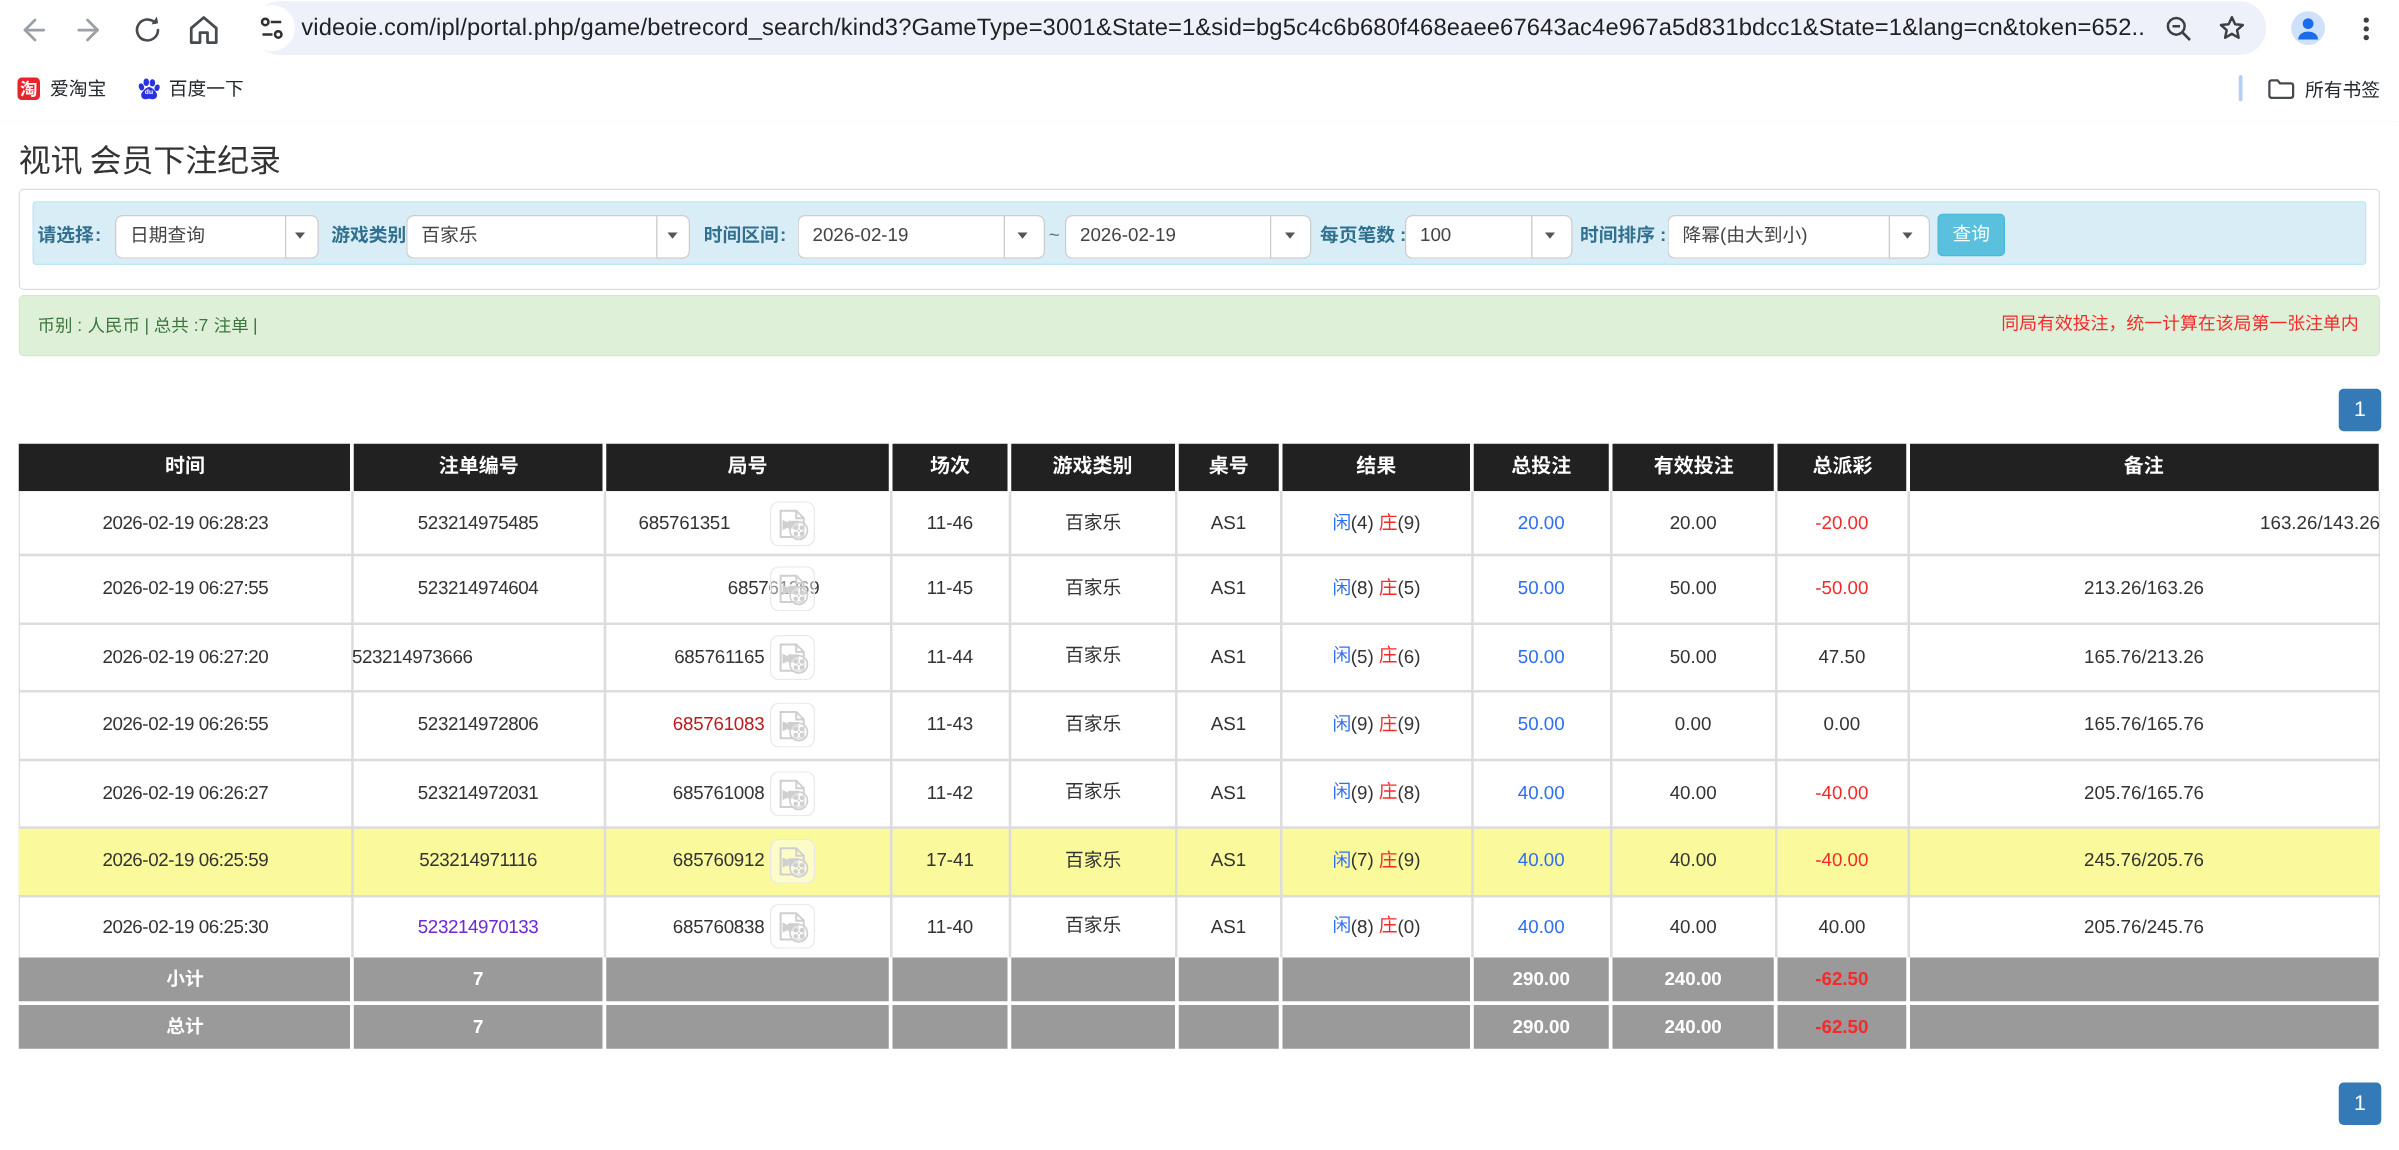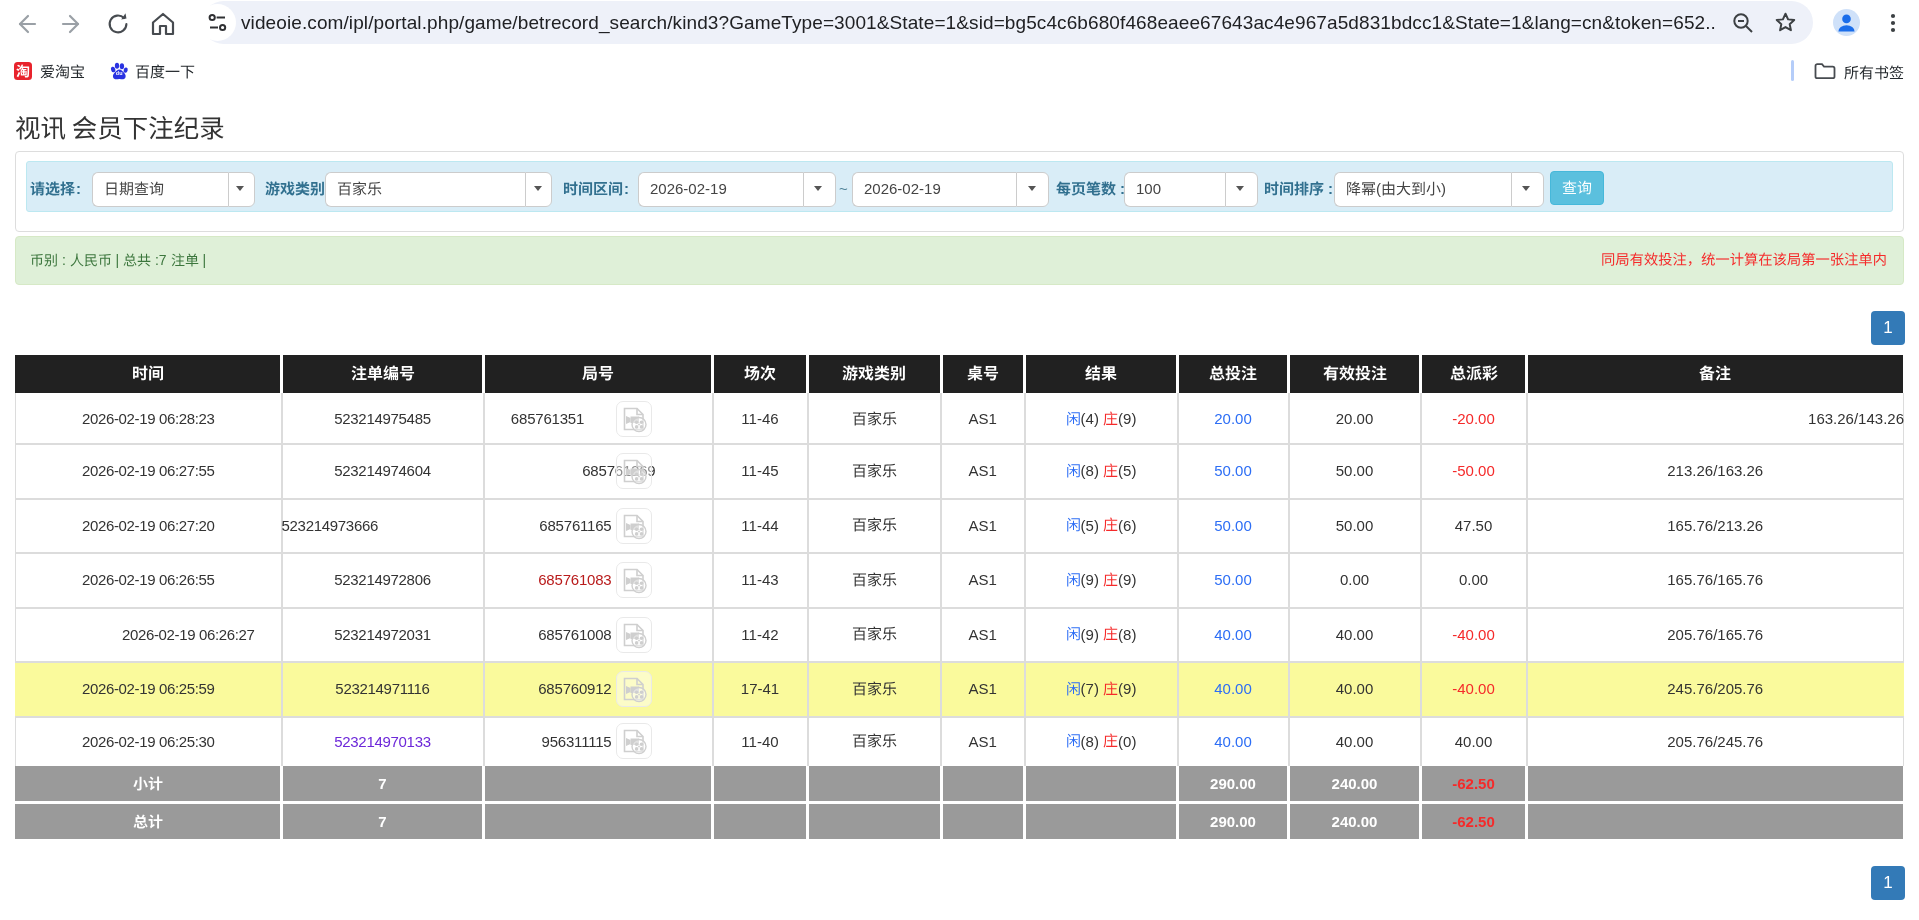--- a/index.html
+++ b/index.html
@@ -531,21 +531,21 @@
     <div style="position:absolute;left:941px;top:553px;width:83.5px;height:54.5px;line-height:54.5px;text-align:center;font-size:15px;color:#333;white-space:nowrap;">AS1</div>
     <div style="position:absolute;left:1024.5px;top:553px;width:153.0px;height:54.5px;line-height:54.5px;text-align:center;font-size:15px;color:#333;white-space:nowrap;"><svg class="ck" style="width:15.0px;height:15px;fill:#2d6ef5;vertical-align:-1.80px;" viewBox="0 -880 1000 1000">
         <use href="#r95F2" x="0"></use>
       </svg>(9) <svg class="ck" style="width:15.0px;height:15px;fill:#f52a2a;vertical-align:-1.80px;" viewBox="0 -880 1000 1000">
         <use href="#r5E84" x="0"></use>
       </svg>(9)</div>
     <div style="position:absolute;left:1177.5px;top:553px;width:111.0px;height:54.5px;line-height:54.5px;text-align:center;font-size:15px;color:#333;white-space:nowrap;color:#2d6ef5;">50.00</div>
     <div style="position:absolute;left:1288.5px;top:553px;width:132.0px;height:54.5px;line-height:54.5px;text-align:center;font-size:15px;color:#333;white-space:nowrap;">0.00</div>
     <div style="position:absolute;left:1420.5px;top:553px;width:106.0px;height:54.5px;line-height:54.5px;text-align:center;font-size:15px;color:#333;white-space:nowrap;">0.00</div>
     <div style="position:absolute;left:1526.5px;top:553px;width:377.5px;height:54.5px;line-height:54.5px;text-align:center;font-size:15px;color:#333;white-space:nowrap;">165.76/165.76</div>
-    <div style="position:absolute;left:15px;top:607.5px;width:266.5px;height:54.5px;line-height:54.5px;text-align:center;font-size:15px;color:#333;white-space:nowrap;letter-spacing:-0.35px;padding-left:40px;">2026-02-19 06:26:27</div>
+    <div style="position:absolute;left:15px;top:607.5px;width:266.5px;height:54.5px;line-height:54.5px;text-align:center;font-size:15px;color:#333;white-space:nowrap;letter-spacing:-0.35px;">2026-02-19 06:26:27</div>
     <div style="position:absolute;left:281.5px;top:607.5px;width:202.0px;height:54.5px;line-height:54.5px;text-align:center;font-size:15px;color:#333;white-space:nowrap;letter-spacing:-0.3px;">523214972031</div>
     <div style="position:absolute;left:483.5px;top:607.5px;width:128px;height:54.5px;line-height:54.5px;text-align:right;font-size:15px;color:#333;letter-spacing:-0.2px;">685761008</div>
     <div style="position:absolute;left:616px;top:616.8px;width:36px;height:36px;"><svg width="36" height="36" viewBox="0 0 36 36" style="vertical-align:middle;">
         <rect x="0.5" y="0.5" width="35" height="35" rx="6.5" fill="rgba(255,255,255,0.45)" stroke="#e9e9e9"></rect>
         <g stroke="#cfcfcf" fill="none" stroke-width="1.6">
           <path d="M8.5 7.5 h12.5 l6 6 v15 h-18.5 z"></path>
           <path d="M21 7.5 v6 h6"></path>
         </g>
         <g fill="#cfcfcf">
           <path d="M14.5 15.5 h8.5 v6.5 h-8.5 z"></path>
@@ -609,21 +609,21 @@
         <use href="#r95F2" x="0"></use>
       </svg>(7) <svg class="ck" style="width:15.0px;height:15px;fill:#f52a2a;vertical-align:-1.80px;" viewBox="0 -880 1000 1000">
         <use href="#r5E84" x="0"></use>
       </svg>(9)</div>
     <div style="position:absolute;left:1177.5px;top:662px;width:111.0px;height:54.5px;line-height:54.5px;text-align:center;font-size:15px;color:#333;white-space:nowrap;color:#2d6ef5;">40.00</div>
     <div style="position:absolute;left:1288.5px;top:662px;width:132.0px;height:54.5px;line-height:54.5px;text-align:center;font-size:15px;color:#333;white-space:nowrap;">40.00</div>
     <div style="position:absolute;left:1420.5px;top:662px;width:106.0px;height:54.5px;line-height:54.5px;text-align:center;font-size:15px;color:#333;white-space:nowrap;color:#f52a2a;">-40.00</div>
     <div style="position:absolute;left:1526.5px;top:662px;width:377.5px;height:54.5px;line-height:54.5px;text-align:center;font-size:15px;color:#333;white-space:nowrap;">245.76/205.76</div>
     <div style="position:absolute;left:15px;top:716.5px;width:266.5px;height:49.0px;line-height:49.0px;text-align:center;font-size:15px;color:#333;white-space:nowrap;letter-spacing:-0.35px;">2026-02-19 06:25:30</div>
     <div style="position:absolute;left:281.5px;top:716.5px;width:202.0px;height:49.0px;line-height:49.0px;text-align:center;font-size:15px;color:#6d28d9;white-space:nowrap;letter-spacing:-0.3px;">523214970133</div>
-    <div style="position:absolute;left:483.5px;top:716.5px;width:128px;height:49.0px;line-height:49.0px;text-align:right;font-size:15px;color:#333;letter-spacing:-0.2px;">956311115</div>
+    <div style="position:absolute;left:483.5px;top:716.5px;width:128px;height:49.0px;line-height:49.0px;text-align:right;font-size:15px;color:#333;letter-spacing:-0.2px;">685760838</div>
     <div style="position:absolute;left:616px;top:723.0px;width:36px;height:36px;"><svg width="36" height="36" viewBox="0 0 36 36" style="vertical-align:middle;">
         <rect x="0.5" y="0.5" width="35" height="35" rx="6.5" fill="rgba(255,255,255,0.45)" stroke="#e9e9e9"></rect>
         <g stroke="#cfcfcf" fill="none" stroke-width="1.6">
           <path d="M8.5 7.5 h12.5 l6 6 v15 h-18.5 z"></path>
           <path d="M21 7.5 v6 h6"></path>
         </g>
         <g fill="#cfcfcf">
           <path d="M14.5 15.5 h8.5 v6.5 h-8.5 z"></path>
           <path d="M14.5 17 l-4.5 -2 v8 l4.5 -2 z"></path>
         </g>

